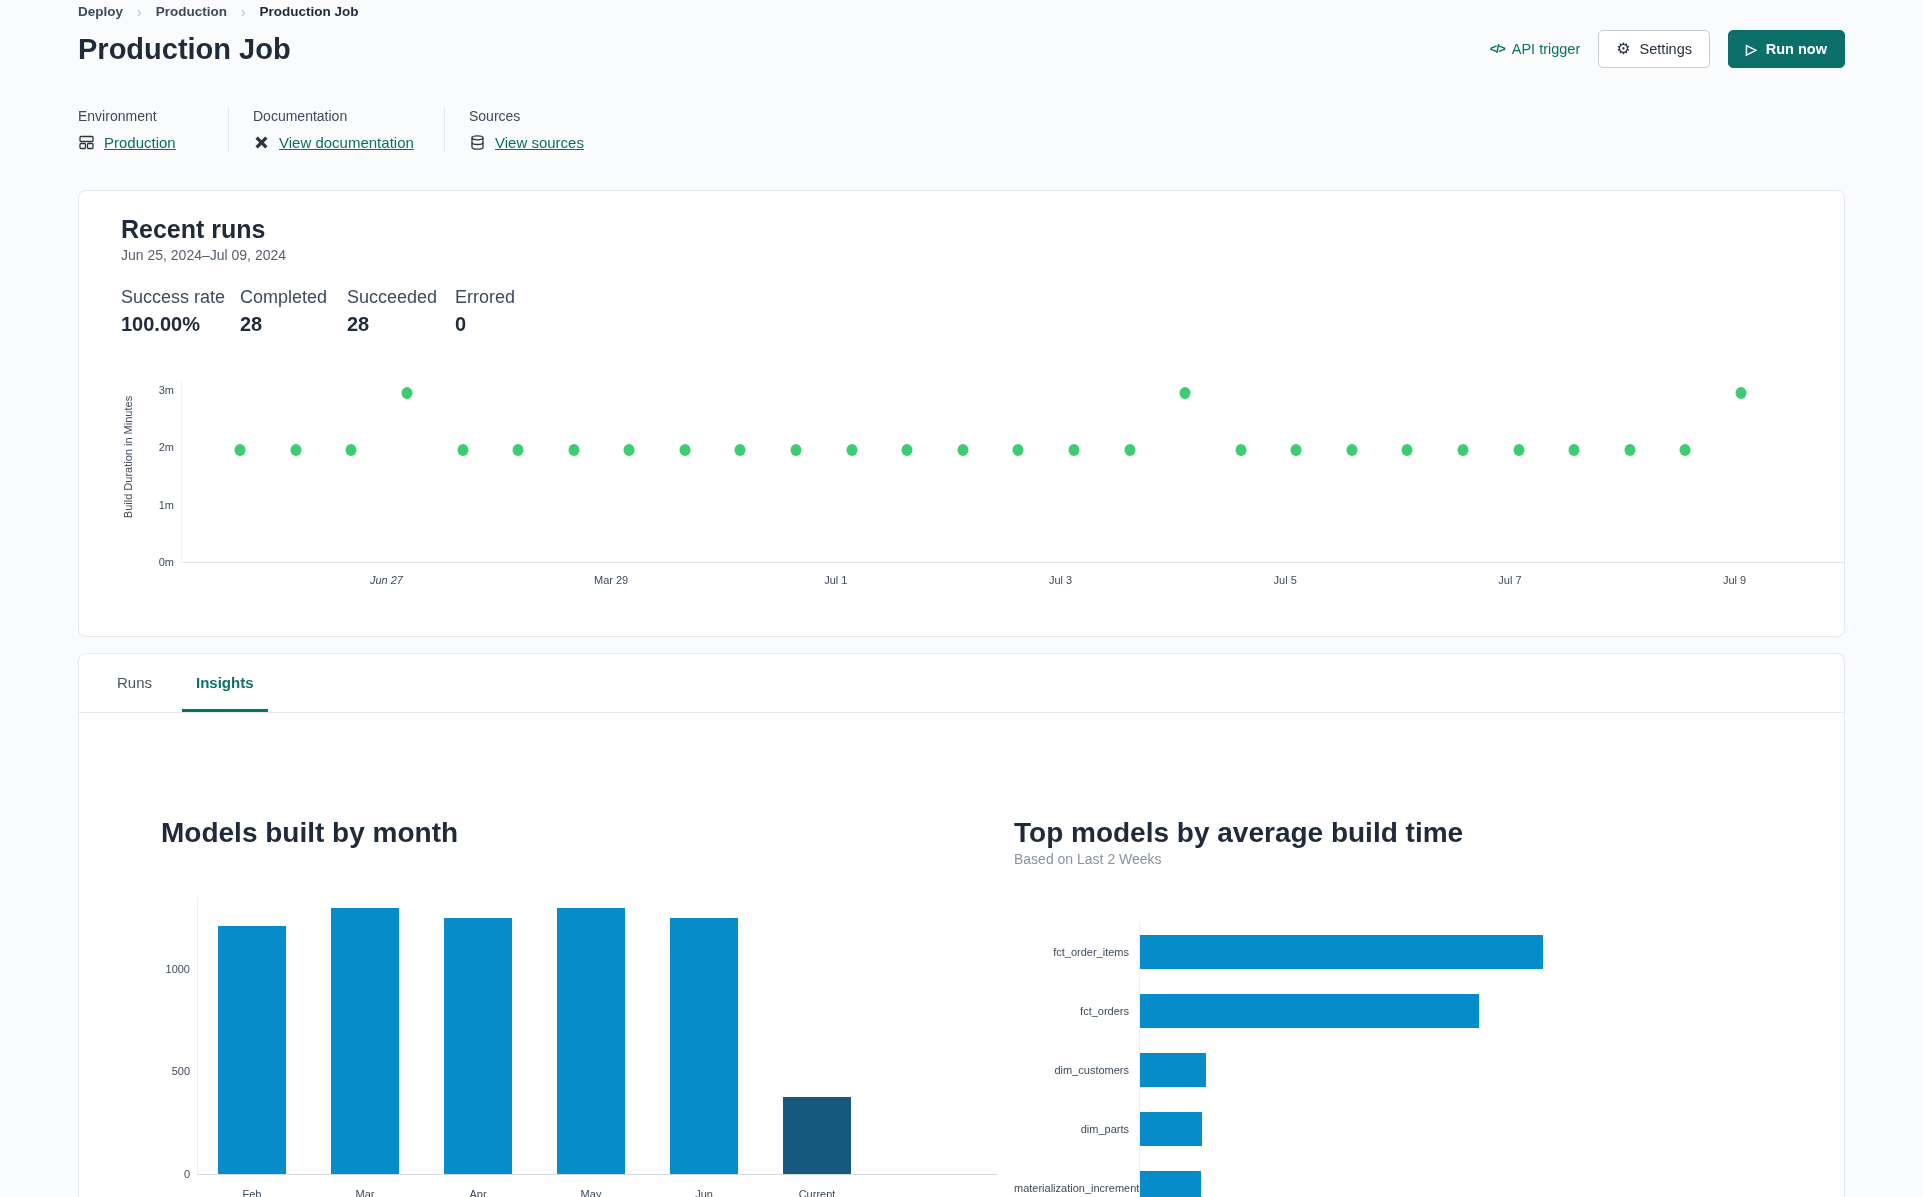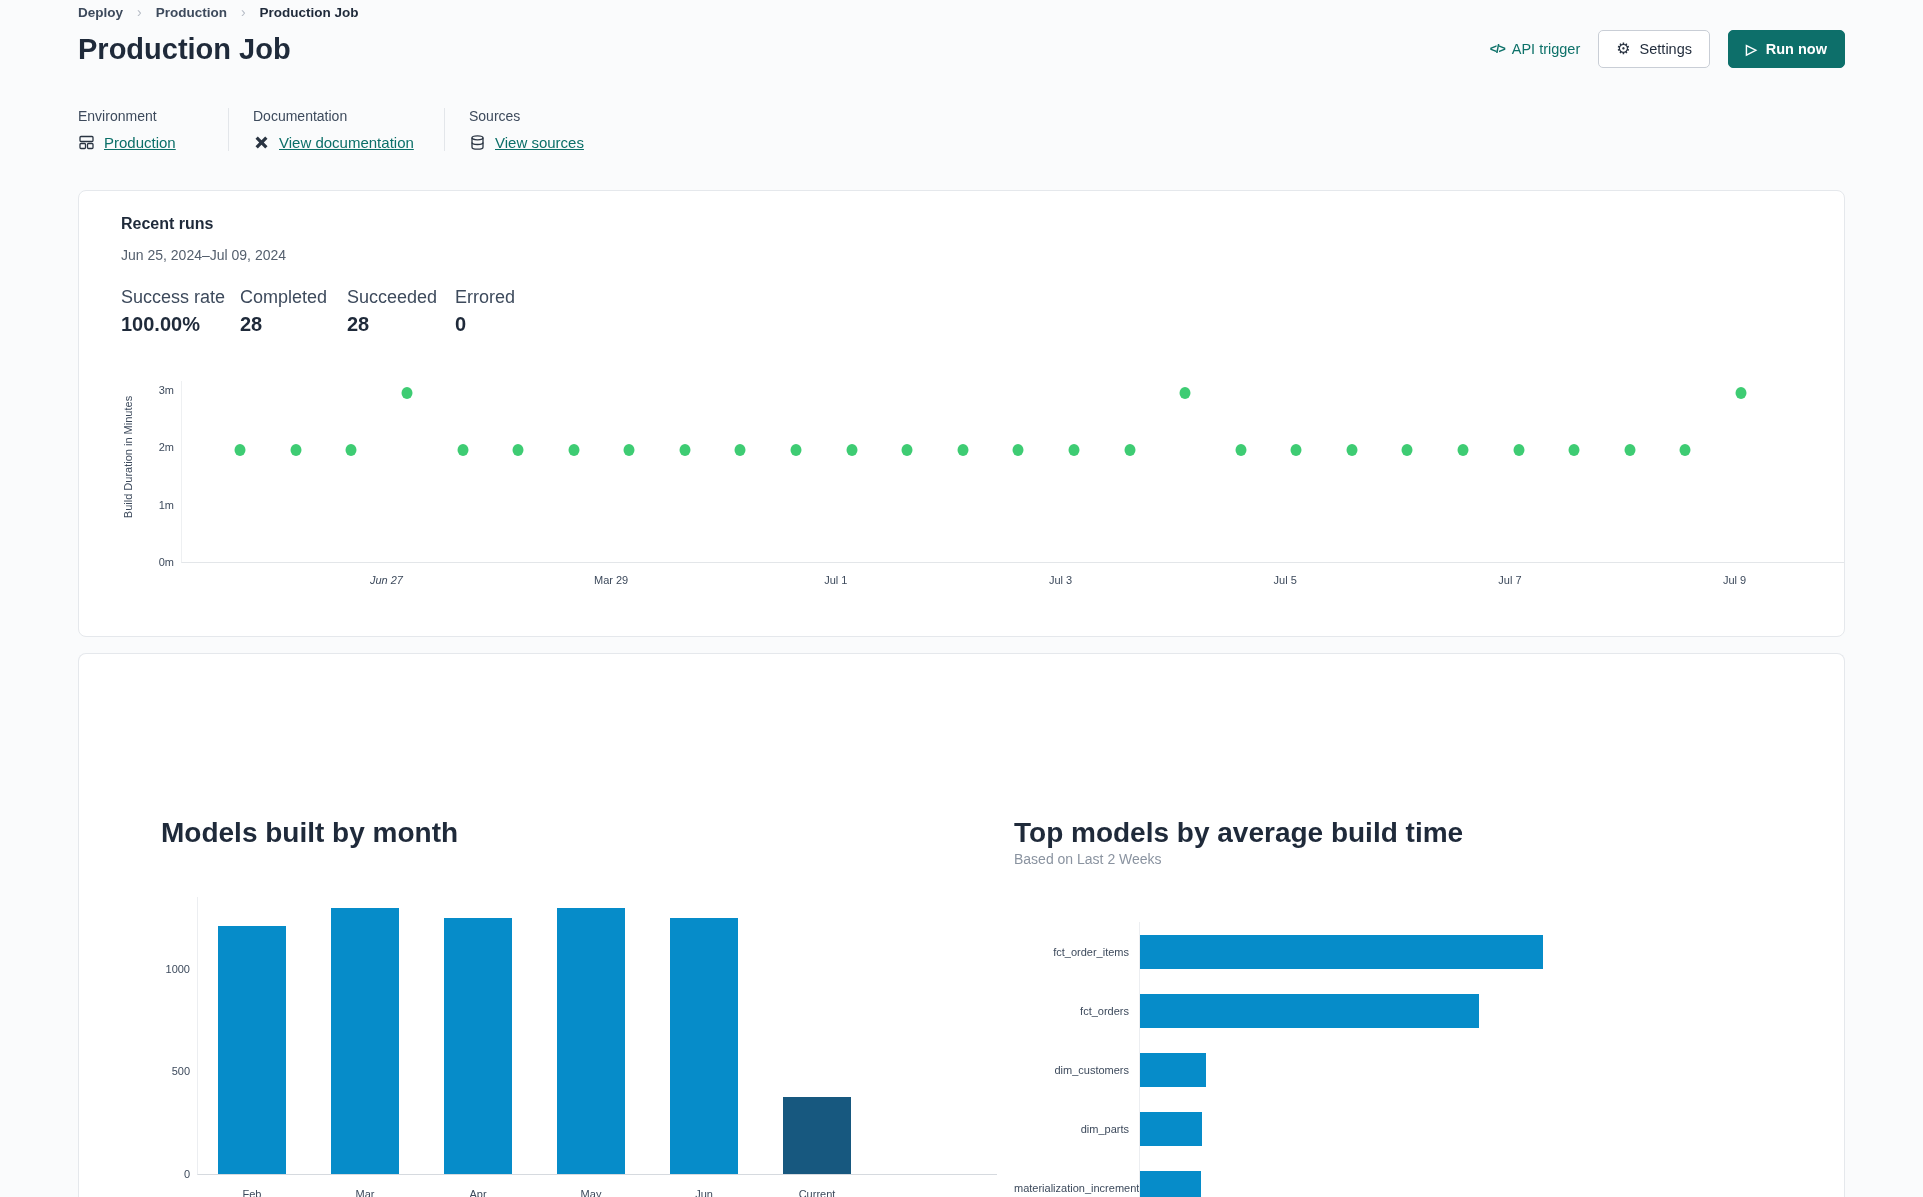--- a/index.html
+++ b/index.html
@@ -7,21 +7,21 @@
   body {
     font-family: "Liberation Sans", sans-serif;
     background: #fafbfc;
     color: #1f2a3a;
     overflow: hidden;
     position: relative;
   }
   .page { position:absolute; inset:0; }
 
   
-  .breadcrumb { position:absolute; left:78px; top:4px; display:flex; align-items:center; gap:14px; font-size:13.5px; }
+  .breadcrumb { position:absolute; left:78px; top:4px; display:flex; align-items:flex-start; gap:14px; font-size:13.5px; }
   .crumb { color:#3d4a5c; font-weight:700; cursor:pointer; }
   .crumb.current { color:#1f2a3a; }
   .crumb-sep { color:#b6bcc6; font-size:14px; }
 
   
   .page-header { position:absolute; left:78px; right:78px; top:30px; display:flex; align-items:center; justify-content:space-between; }
   .page-title { font-size:29px; font-weight:700; color:#1f2a3a; }
   .header-actions { display:flex; align-items:center; gap:18px; }
   .api-trigger { display:flex; align-items:center; gap:7px; color:#0d7169; font-size:14.5px; cursor:pointer; }
   .api-trigger .code-glyph { font-weight:700; font-size:12.5px; letter-spacing:-1px; }
@@ -43,21 +43,21 @@
   .w-next-run { width:238px; }
   .w-env { width:150px; }
   .w-docs { width:216px; }
 
   
   .card { position:absolute; left:78px; width:1767px; background:#ffffff; border:1px solid #e5e8ec; border-radius:8px; }
   .recent-runs-card { top:190px; height:447px; }
   .tabs-card { top:653px; height:570px; border-bottom:none; border-radius:8px 8px 0 0; }
 
   
-  .rr-title { position:absolute; left:42px; top:24px; font-size:16px; font-weight:700; color:#1f2a3a; }
+  .rr-title { position:absolute; left:42px; top:24px; font-size:25px; font-weight:700; color:#1f2a3a; }
   .rr-range { position:absolute; left:42px; top:56px; font-size:14px; color:#55606e; }
   .rr-stats { position:absolute; left:42px; top:96px; display:flex; }
   .rr-stat { margin-right:0; }
   .rr-stat-label { font-size:18px; color:#3d4a5c; margin-bottom:5px; }
   .rr-stat-value { font-size:20px; font-weight:700; color:#1f2a3a; }
   .st-0 { width:119px; } .st-1 { width:107px; } .st-2 { width:108px; } .st-3 { width:90px; }
 
   
   .scatter-area { position:absolute; left:0; top:168px; right:0; height:230px; }
   .scatter-ylabel { position:absolute; left:-36px; top:92px; width:170px; text-align:center;
@@ -228,20 +228,24 @@
           <div class="scatter-dot" style="background: rgb(62, 204, 115); left: 80.4222%; bottom: 61.9048%;"></div>
           <div class="scatter-dot" style="background: rgb(62, 204, 115); left: 83.7667%; bottom: 61.9048%;"></div>
           <div class="scatter-dot" style="background: rgb(62, 204, 115); left: 87.1111%; bottom: 61.9048%;"></div>
           <div class="scatter-dot" style="background: rgb(62, 204, 115); left: 90.4556%; bottom: 61.9048%;"></div>
           <div class="scatter-dot" style="background: rgb(62, 204, 115); left: 93.8%; bottom: 93.6508%;"></div>
         </div>
     </div>
   </div>
 
   <div class="card tabs-card">
+    <div class="tab-list">
+      <div class="tab">Runs</div>
+      <div class="tab active">Insights</div>
+    </div>
 
     <div class="insights">
 
       <div class="chart-title" style="left:82px; top:104px;">Models built by month</div>
       <div class="vbar-plot" id="vbar-plot">
           <span class="vtick" style="bottom: 0%;">0</span>
           <span class="vtick" style="bottom: 37.037%;">500</span>
           <span class="vtick" style="bottom: 74.0741%;">1000</span>
           <div class="vbar-bars">
             <div class="vbar" style="height: 89.6296%; background: rgb(6, 140, 201);"></div>

